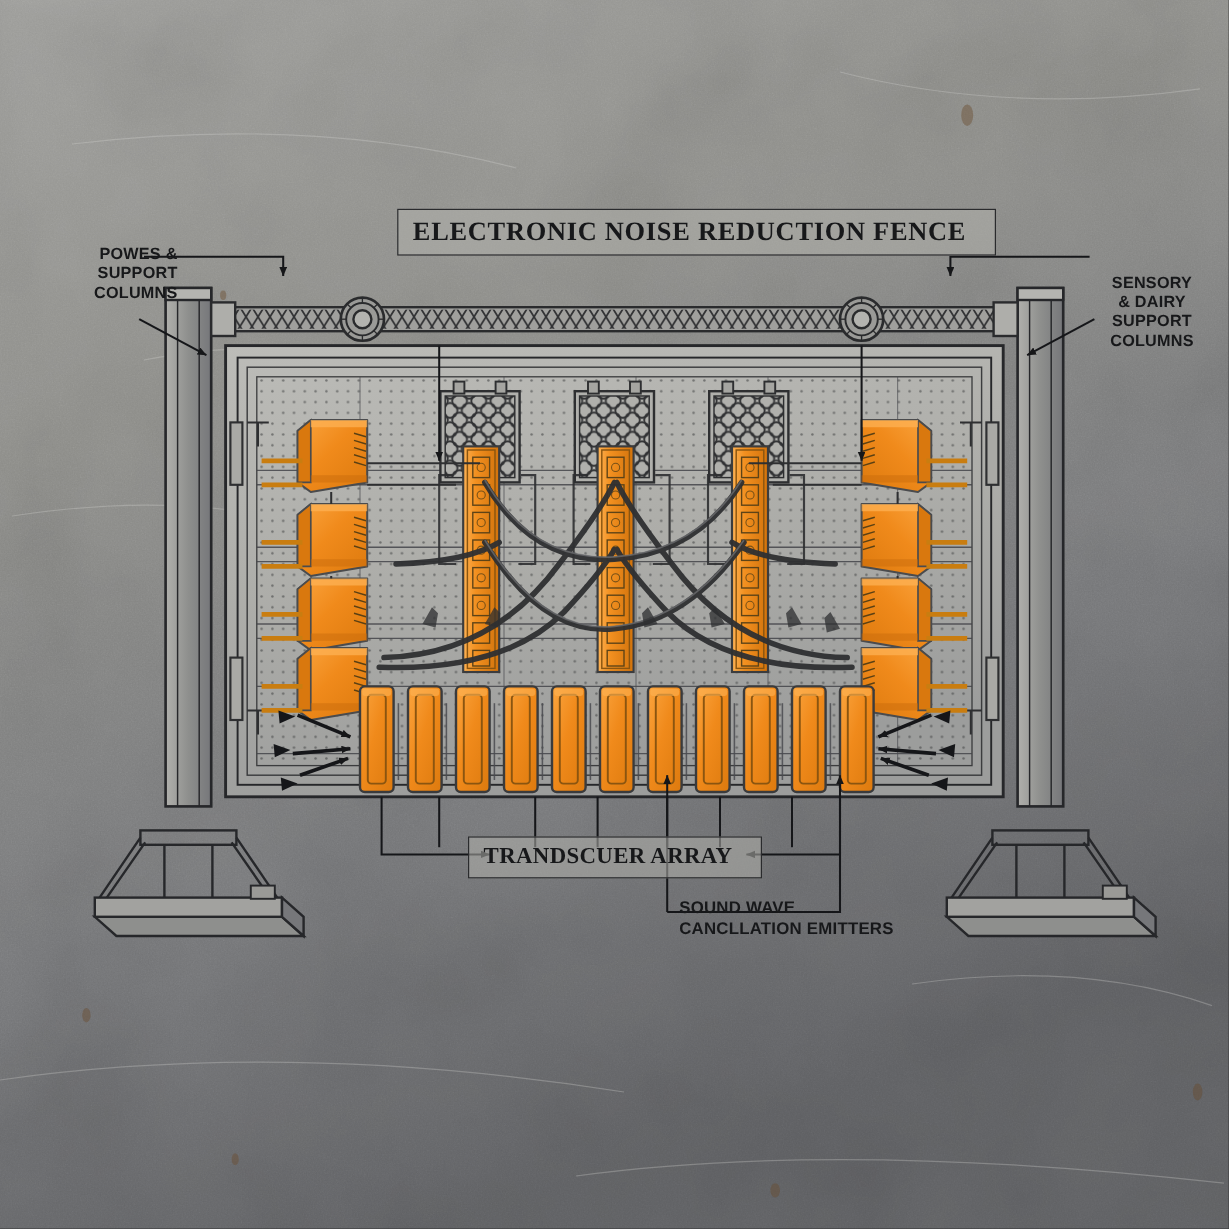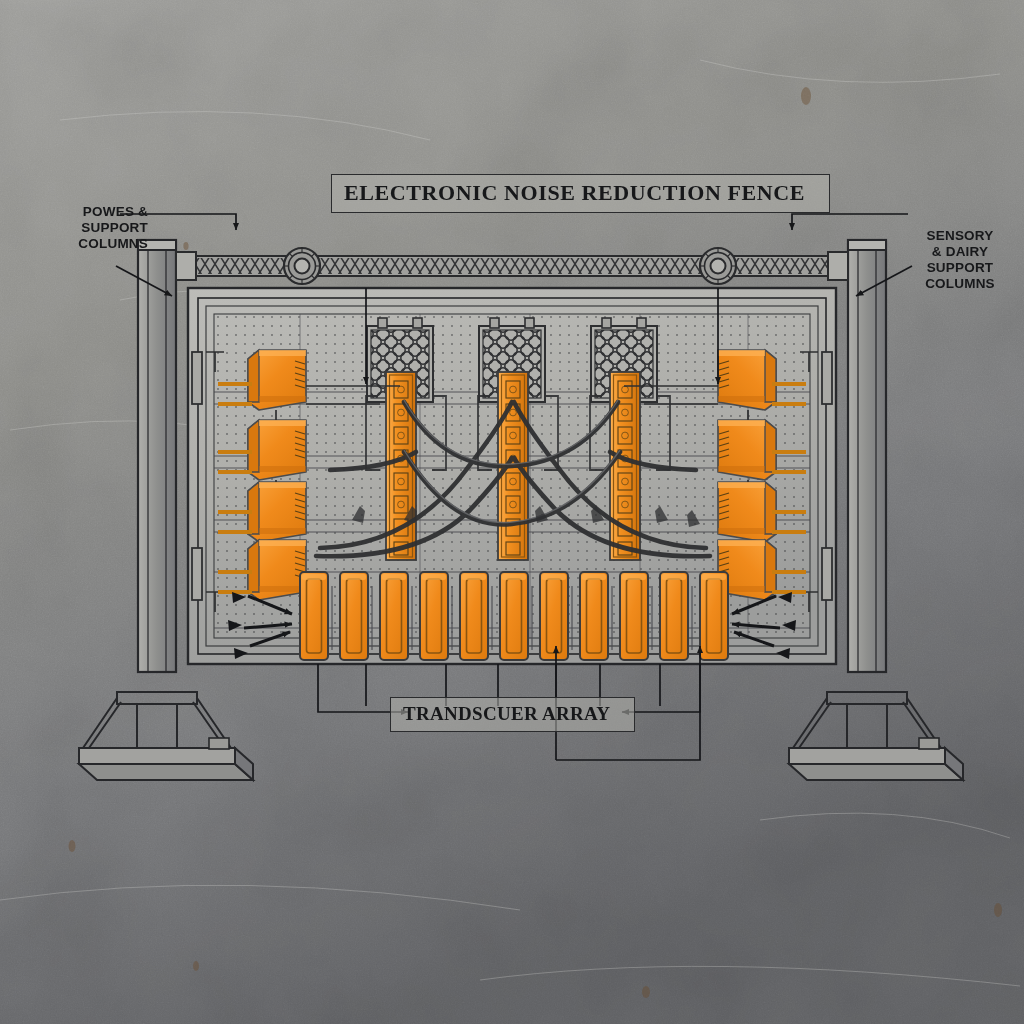--- a/index.html
+++ b/index.html
@@ -463,14 +463,16 @@
 SUPPORT
 COLUMNS</div>
 
 <div class="lbl lbl-side" style="left:906px;top:198px;width:108px;text-align:center;margin-top:30px;">SENSORY
 &amp; DAIRY
 SUPPORT
 COLUMNS</div>
 
 <div class="lbl boxed" style="left:390px;top:697px;font-size:19px;">TRANDSCUER ARRAY</div>
 
+<div class="lbl lbl-side" style="left:566px;top:748px;width:200px;text-align:left;font-size:14px;">SOUND WAVE
+CANCLLATION EMITTERS</div>
 
 </div>
 
 </body></html>

